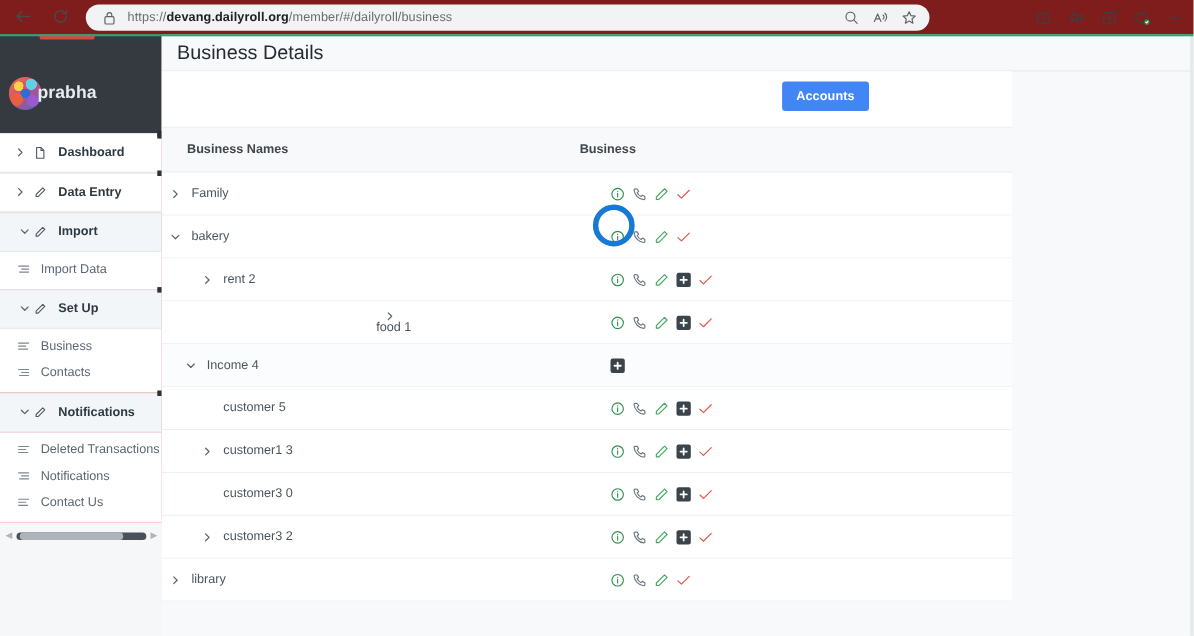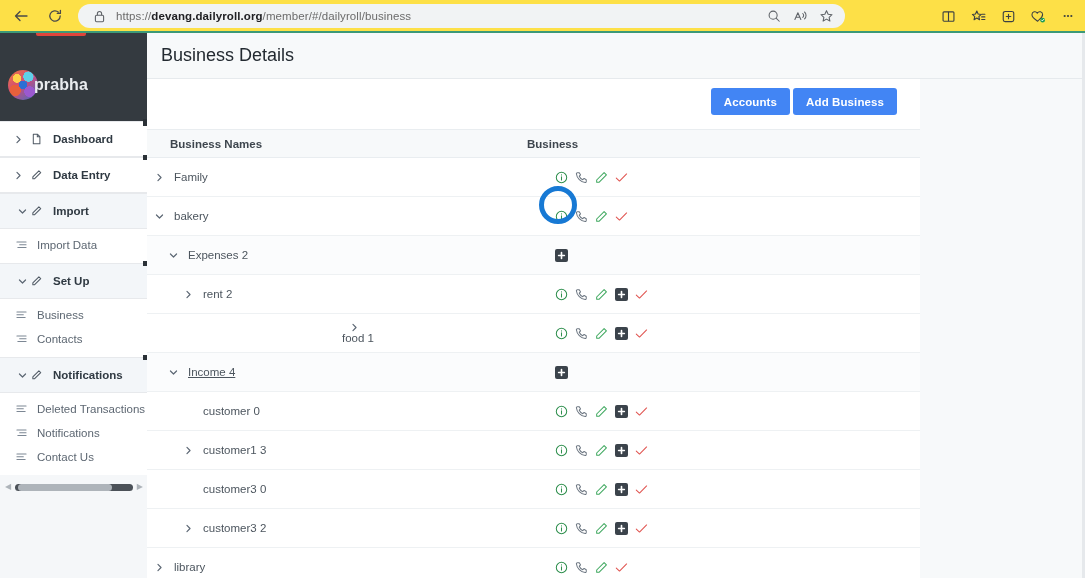--- a/index.html
+++ b/index.html
@@ -7,22 +7,22 @@
     width: 1085px; height: 578px;
     overflow: hidden;
     font-family: "Liberation Sans", sans-serif;
     background: #ffffff;
   }
 
   
   .browser-bar {
     position: absolute; top: 0; left: 0;
     width: 1085px; height: 31px;
-    background: #fde047;
-    display: flex; align-items: center;
+    background: #7f1d1d;
+    display: flex; align-items: flex-start;
   }
   .nav-btn {
     width: 30px; height: 30px;
     display: flex; align-items: center; justify-content: center;
     color: #4a4a4a;
   }
   .nav-btn svg { display: block; }
   #btn-back { margin-left: 6px; }
   #btn-reload { margin-left: 4px; }
 
@@ -156,21 +156,21 @@
   }
 
   
   .main {
     position: absolute; top: 2px; left: 147px;
     width: 938px; height: 545px;
     background: #f7f9fa;
     overflow: hidden;
   }
   .page-head {
-    height: 46px; display: flex; align-items: center;
+    height: 32px; display: flex; align-items: center;
     padding-left: 14px;
     background: #f7f9fa;
     border-bottom: 1px solid #e6eaed;
   }
   .page-title {
     font-size: 18px; color: #232a31; font-weight: 400;
   }
 
   .card {
     margin: 0; background: #ffffff;
@@ -187,21 +187,21 @@
     font-family: "Liberation Sans", sans-serif;
     font-size: 11.5px; font-weight: 700;
     padding: 0 13px; cursor: pointer;
     letter-spacing: .1px;
   }
   #btn-accounts { right: 130px; }
   #btn-add-business { right: 23px; }
 
   .table { width: 773px; }
   .thead {
-    height: 29px; background: #f7f9fa;
+    height: 42px; background: #f7f9fa;
     border-top: 1px solid #e9edf0;
     border-bottom: 1px solid #e9edf0;
     display: flex; align-items: center;
   }
   .th-name { font-size: 11.5px; color: #3e464e; font-weight: 700; padding-left: 23px; width: 380px; }
   .th-opts { font-size: 11.5px; color: #3e464e; font-weight: 700; }
 
   .row {
     height: 39px;
     display: flex; align-items: center;
@@ -498,21 +498,20 @@
   <div class="main">
 
     <div class="page-head">
       <div class="page-title">Business Details</div>
     </div>
 
     <div class="card">
 
       <div class="card-toolbar">
         <button class="btn" id="btn-accounts">Accounts</button>
-        <button class="btn" id="btn-add-business">Add Business</button>
       </div>
 
       <div class="table">
         <div class="thead">
           <div class="th-name">Business Names</div>
           <div class="th-opts">Business</div>
         </div>
         <div id="tbody">
             <div class="row">
               <div class="cell-name" style="padding-left: 5px;">
@@ -573,45 +572,155 @@
                     <path d="M9.8 1.7 12.3 4.2 4.3 12.2H1.8V9.7z" stroke-linejoin="round"></path>
                   </svg>
                 </span>
                 <span class="opt check">
                   <svg width="14" height="13" viewBox="0 0 15 13" fill="none" stroke="currentColor" stroke-width="1.2">
                     <path d="M1.5 7.1 5.2 10.6 13.4 2.4" stroke-linecap="round" stroke-linejoin="round"></path>
                   </svg>
                 </span>
               </div>
             </div>
+            <div class="row">
+              <div class="cell-name" style="padding-left: 34px;">
+                <span class="row-chev">
+                  <svg width="9" height="9" viewBox="0 0 10 10" fill="none" stroke="currentColor" stroke-width="1.3">
+                    <path d="M3.3 1.6 6.7 5 3.3 8.4" stroke-linecap="round" stroke-linejoin="round"></path>
+                  </svg>
+                </span>
+                <span class="row-label">rent 2</span>
+              </div>
+              <div class="cell-opts">
+                <span class="opt info">
+                  <svg width="13" height="13" viewBox="0 0 14 14" fill="none" stroke="currentColor" stroke-width="1.1">
+                    <circle cx="7" cy="7" r="5.6"></circle>
+                    <path d="M7 4.1v.3M7 6.2v3.5" stroke-linecap="round"></path>
+                  </svg>
+                </span>
+                <span class="opt phone">
+                  <svg width="13" height="13" viewBox="0 0 14 14" fill="none" stroke="currentColor" stroke-width="1.1">
+                    <path d="M4.6 1.9 6 4.2 4.6 5.6a7.4 7.4 0 0 0 3.8 3.8l1.4-1.4 2.3 1.4v2a1 1 0 0 1-1.1 1C6.2 12 2 7.8 1.5 2.9a1 1 0 0 1 1-1.1z" stroke-linejoin="round"></path>
+                  </svg>
+                </span>
+                <span class="opt edit">
+                  <svg width="13" height="13" viewBox="0 0 14 14" fill="none" stroke="currentColor" stroke-width="1.1">
+                    <path d="M9.8 1.7 12.3 4.2 4.3 12.2H1.8V9.7z" stroke-linejoin="round"></path>
+                  </svg>
+                </span>
+                <span class="opt plus">
+                  <svg width="9" height="9" viewBox="0 0 10 10" fill="none" stroke="currentColor" stroke-width="1.8">
+                    <path d="M5 1.8v6.4M1.8 5h6.4" stroke-linecap="round"></path>
+                  </svg>
+                </span>
+                <span class="opt check">
+                  <svg width="14" height="13" viewBox="0 0 15 13" fill="none" stroke="currentColor" stroke-width="1.2">
+                    <path d="M1.5 7.1 5.2 10.6 13.4 2.4" stroke-linecap="round" stroke-linejoin="round"></path>
+                  </svg>
+                </span>
+              </div>
+            </div>
+            <div class="row">
+              <div class="cell-name" style="padding-left: 34px; flex-direction: column;">
+                <span class="row-chev">
+                  <svg width="9" height="9" viewBox="0 0 10 10" fill="none" stroke="currentColor" stroke-width="1.3">
+                    <path d="M3.3 1.6 6.7 5 3.3 8.4" stroke-linecap="round" stroke-linejoin="round"></path>
+                  </svg>
+                </span>
+                <span class="row-label">food 1</span>
+              </div>
+              <div class="cell-opts">
+                <span class="opt info">
+                  <svg width="13" height="13" viewBox="0 0 14 14" fill="none" stroke="currentColor" stroke-width="1.1">
+                    <circle cx="7" cy="7" r="5.6"></circle>
+                    <path d="M7 4.1v.3M7 6.2v3.5" stroke-linecap="round"></path>
+                  </svg>
+                </span>
+                <span class="opt phone">
+                  <svg width="13" height="13" viewBox="0 0 14 14" fill="none" stroke="currentColor" stroke-width="1.1">
+                    <path d="M4.6 1.9 6 4.2 4.6 5.6a7.4 7.4 0 0 0 3.8 3.8l1.4-1.4 2.3 1.4v2a1 1 0 0 1-1.1 1C6.2 12 2 7.8 1.5 2.9a1 1 0 0 1 1-1.1z" stroke-linejoin="round"></path>
+                  </svg>
+                </span>
+                <span class="opt edit">
+                  <svg width="13" height="13" viewBox="0 0 14 14" fill="none" stroke="currentColor" stroke-width="1.1">
+                    <path d="M9.8 1.7 12.3 4.2 4.3 12.2H1.8V9.7z" stroke-linejoin="round"></path>
+                  </svg>
+                </span>
+                <span class="opt plus">
+                  <svg width="9" height="9" viewBox="0 0 10 10" fill="none" stroke="currentColor" stroke-width="1.8">
+                    <path d="M5 1.8v6.4M1.8 5h6.4" stroke-linecap="round"></path>
+                  </svg>
+                </span>
+                <span class="opt check">
+                  <svg width="14" height="13" viewBox="0 0 15 13" fill="none" stroke="currentColor" stroke-width="1.2">
+                    <path d="M1.5 7.1 5.2 10.6 13.4 2.4" stroke-linecap="round" stroke-linejoin="round"></path>
+                  </svg>
+                </span>
+              </div>
+            </div>
             <div class="row shade">
               <div class="cell-name" style="padding-left: 19px;">
                 <span class="row-chev">
                   <svg width="9" height="9" viewBox="0 0 10 10" fill="none" stroke="currentColor" stroke-width="1.3">
                     <path d="M1.6 3.3 5 6.7 8.4 3.3" stroke-linecap="round" stroke-linejoin="round"></path>
                   </svg>
                 </span>
-                <span class="row-label">Expenses 2</span>
+                <span class="row-label">Income 4</span>
               </div>
               <div class="plus-only">
                 <span class="opt plus">
                   <svg width="9" height="9" viewBox="0 0 10 10" fill="none" stroke="currentColor" stroke-width="1.8">
                     <path d="M5 1.8v6.4M1.8 5h6.4" stroke-linecap="round"></path>
+                  </svg>
+                </span>
+              </div>
+            </div>
+            <div class="row">
+              <div class="cell-name" style="padding-left: 34px;">
+                <span class="row-chev"></span>
+                <span class="row-label">customer 5</span>
+              </div>
+              <div class="cell-opts">
+                <span class="opt info">
+                  <svg width="13" height="13" viewBox="0 0 14 14" fill="none" stroke="currentColor" stroke-width="1.1">
+                    <circle cx="7" cy="7" r="5.6"></circle>
+                    <path d="M7 4.1v.3M7 6.2v3.5" stroke-linecap="round"></path>
+                  </svg>
+                </span>
+                <span class="opt phone">
+                  <svg width="13" height="13" viewBox="0 0 14 14" fill="none" stroke="currentColor" stroke-width="1.1">
+                    <path d="M4.6 1.9 6 4.2 4.6 5.6a7.4 7.4 0 0 0 3.8 3.8l1.4-1.4 2.3 1.4v2a1 1 0 0 1-1.1 1C6.2 12 2 7.8 1.5 2.9a1 1 0 0 1 1-1.1z" stroke-linejoin="round"></path>
+                  </svg>
+                </span>
+                <span class="opt edit">
+                  <svg width="13" height="13" viewBox="0 0 14 14" fill="none" stroke="currentColor" stroke-width="1.1">
+                    <path d="M9.8 1.7 12.3 4.2 4.3 12.2H1.8V9.7z" stroke-linejoin="round"></path>
+                  </svg>
+                </span>
+                <span class="opt plus">
+                  <svg width="9" height="9" viewBox="0 0 10 10" fill="none" stroke="currentColor" stroke-width="1.8">
+                    <path d="M5 1.8v6.4M1.8 5h6.4" stroke-linecap="round"></path>
+                  </svg>
+                </span>
+                <span class="opt check">
+                  <svg width="14" height="13" viewBox="0 0 15 13" fill="none" stroke="currentColor" stroke-width="1.2">
+                    <path d="M1.5 7.1 5.2 10.6 13.4 2.4" stroke-linecap="round" stroke-linejoin="round"></path>
                   </svg>
                 </span>
               </div>
             </div>
             <div class="row">
               <div class="cell-name" style="padding-left: 34px;">
                 <span class="row-chev">
                   <svg width="9" height="9" viewBox="0 0 10 10" fill="none" stroke="currentColor" stroke-width="1.3">
                     <path d="M3.3 1.6 6.7 5 3.3 8.4" stroke-linecap="round" stroke-linejoin="round"></path>
                   </svg>
                 </span>
-                <span class="row-label">rent 2</span>
+                <span class="row-label">customer1 3</span>
               </div>
               <div class="cell-opts">
                 <span class="opt info">
                   <svg width="13" height="13" viewBox="0 0 14 14" fill="none" stroke="currentColor" stroke-width="1.1">
                     <circle cx="7" cy="7" r="5.6"></circle>
                     <path d="M7 4.1v.3M7 6.2v3.5" stroke-linecap="round"></path>
                   </svg>
                 </span>
                 <span class="opt phone">
                   <svg width="13" height="13" viewBox="0 0 14 14" fill="none" stroke="currentColor" stroke-width="1.1">
@@ -629,78 +738,23 @@
                   </svg>
                 </span>
                 <span class="opt check">
                   <svg width="14" height="13" viewBox="0 0 15 13" fill="none" stroke="currentColor" stroke-width="1.2">
                     <path d="M1.5 7.1 5.2 10.6 13.4 2.4" stroke-linecap="round" stroke-linejoin="round"></path>
                   </svg>
                 </span>
               </div>
             </div>
             <div class="row">
-              <div class="cell-name" style="padding-left: 34px; flex-direction: column;">
-                <span class="row-chev">
-                  <svg width="9" height="9" viewBox="0 0 10 10" fill="none" stroke="currentColor" stroke-width="1.3">
-                    <path d="M3.3 1.6 6.7 5 3.3 8.4" stroke-linecap="round" stroke-linejoin="round"></path>
-                  </svg>
-                </span>
-                <span class="row-label">food 1</span>
-              </div>
-              <div class="cell-opts">
-                <span class="opt info">
-                  <svg width="13" height="13" viewBox="0 0 14 14" fill="none" stroke="currentColor" stroke-width="1.1">
-                    <circle cx="7" cy="7" r="5.6"></circle>
-                    <path d="M7 4.1v.3M7 6.2v3.5" stroke-linecap="round"></path>
-                  </svg>
-                </span>
-                <span class="opt phone">
-                  <svg width="13" height="13" viewBox="0 0 14 14" fill="none" stroke="currentColor" stroke-width="1.1">
-                    <path d="M4.6 1.9 6 4.2 4.6 5.6a7.4 7.4 0 0 0 3.8 3.8l1.4-1.4 2.3 1.4v2a1 1 0 0 1-1.1 1C6.2 12 2 7.8 1.5 2.9a1 1 0 0 1 1-1.1z" stroke-linejoin="round"></path>
-                  </svg>
-                </span>
-                <span class="opt edit">
-                  <svg width="13" height="13" viewBox="0 0 14 14" fill="none" stroke="currentColor" stroke-width="1.1">
-                    <path d="M9.8 1.7 12.3 4.2 4.3 12.2H1.8V9.7z" stroke-linejoin="round"></path>
-                  </svg>
-                </span>
-                <span class="opt plus">
-                  <svg width="9" height="9" viewBox="0 0 10 10" fill="none" stroke="currentColor" stroke-width="1.8">
-                    <path d="M5 1.8v6.4M1.8 5h6.4" stroke-linecap="round"></path>
-                  </svg>
-                </span>
-                <span class="opt check">
-                  <svg width="14" height="13" viewBox="0 0 15 13" fill="none" stroke="currentColor" stroke-width="1.2">
-                    <path d="M1.5 7.1 5.2 10.6 13.4 2.4" stroke-linecap="round" stroke-linejoin="round"></path>
-                  </svg>
-                </span>
-              </div>
-            </div>
-            <div class="row shade">
-              <div class="cell-name" style="padding-left: 19px; text-decoration: underline;">
-                <span class="row-chev">
-                  <svg width="9" height="9" viewBox="0 0 10 10" fill="none" stroke="currentColor" stroke-width="1.3">
-                    <path d="M1.6 3.3 5 6.7 8.4 3.3" stroke-linecap="round" stroke-linejoin="round"></path>
-                  </svg>
-                </span>
-                <span class="row-label">Income 4</span>
-              </div>
-              <div class="plus-only">
-                <span class="opt plus">
-                  <svg width="9" height="9" viewBox="0 0 10 10" fill="none" stroke="currentColor" stroke-width="1.8">
-                    <path d="M5 1.8v6.4M1.8 5h6.4" stroke-linecap="round"></path>
-                  </svg>
-                </span>
-              </div>
-            </div>
-            <div class="row">
               <div class="cell-name" style="padding-left: 34px;">
                 <span class="row-chev"></span>
-                <span class="row-label">customer 0</span>
+                <span class="row-label">customer3 0</span>
               </div>
               <div class="cell-opts">
                 <span class="opt info">
                   <svg width="13" height="13" viewBox="0 0 14 14" fill="none" stroke="currentColor" stroke-width="1.1">
                     <circle cx="7" cy="7" r="5.6"></circle>
                     <path d="M7 4.1v.3M7 6.2v3.5" stroke-linecap="round"></path>
                   </svg>
                 </span>
                 <span class="opt phone">
                   <svg width="13" height="13" viewBox="0 0 14 14" fill="none" stroke="currentColor" stroke-width="1.1">
@@ -724,92 +778,20 @@
                 </span>
               </div>
             </div>
             <div class="row">
               <div class="cell-name" style="padding-left: 34px;">
                 <span class="row-chev">
                   <svg width="9" height="9" viewBox="0 0 10 10" fill="none" stroke="currentColor" stroke-width="1.3">
                     <path d="M3.3 1.6 6.7 5 3.3 8.4" stroke-linecap="round" stroke-linejoin="round"></path>
                   </svg>
                 </span>
-                <span class="row-label">customer1 3</span>
-              </div>
-              <div class="cell-opts">
-                <span class="opt info">
-                  <svg width="13" height="13" viewBox="0 0 14 14" fill="none" stroke="currentColor" stroke-width="1.1">
-                    <circle cx="7" cy="7" r="5.6"></circle>
-                    <path d="M7 4.1v.3M7 6.2v3.5" stroke-linecap="round"></path>
-                  </svg>
-                </span>
-                <span class="opt phone">
-                  <svg width="13" height="13" viewBox="0 0 14 14" fill="none" stroke="currentColor" stroke-width="1.1">
-                    <path d="M4.6 1.9 6 4.2 4.6 5.6a7.4 7.4 0 0 0 3.8 3.8l1.4-1.4 2.3 1.4v2a1 1 0 0 1-1.1 1C6.2 12 2 7.8 1.5 2.9a1 1 0 0 1 1-1.1z" stroke-linejoin="round"></path>
-                  </svg>
-                </span>
-                <span class="opt edit">
-                  <svg width="13" height="13" viewBox="0 0 14 14" fill="none" stroke="currentColor" stroke-width="1.1">
-                    <path d="M9.8 1.7 12.3 4.2 4.3 12.2H1.8V9.7z" stroke-linejoin="round"></path>
-                  </svg>
-                </span>
-                <span class="opt plus">
-                  <svg width="9" height="9" viewBox="0 0 10 10" fill="none" stroke="currentColor" stroke-width="1.8">
-                    <path d="M5 1.8v6.4M1.8 5h6.4" stroke-linecap="round"></path>
-                  </svg>
-                </span>
-                <span class="opt check">
-                  <svg width="14" height="13" viewBox="0 0 15 13" fill="none" stroke="currentColor" stroke-width="1.2">
-                    <path d="M1.5 7.1 5.2 10.6 13.4 2.4" stroke-linecap="round" stroke-linejoin="round"></path>
-                  </svg>
-                </span>
-              </div>
-            </div>
-            <div class="row">
-              <div class="cell-name" style="padding-left: 34px;">
-                <span class="row-chev"></span>
-                <span class="row-label">customer3 0</span>
-              </div>
-              <div class="cell-opts">
-                <span class="opt info">
-                  <svg width="13" height="13" viewBox="0 0 14 14" fill="none" stroke="currentColor" stroke-width="1.1">
-                    <circle cx="7" cy="7" r="5.6"></circle>
-                    <path d="M7 4.1v.3M7 6.2v3.5" stroke-linecap="round"></path>
-                  </svg>
-                </span>
-                <span class="opt phone">
-                  <svg width="13" height="13" viewBox="0 0 14 14" fill="none" stroke="currentColor" stroke-width="1.1">
-                    <path d="M4.6 1.9 6 4.2 4.6 5.6a7.4 7.4 0 0 0 3.8 3.8l1.4-1.4 2.3 1.4v2a1 1 0 0 1-1.1 1C6.2 12 2 7.8 1.5 2.9a1 1 0 0 1 1-1.1z" stroke-linejoin="round"></path>
-                  </svg>
-                </span>
-                <span class="opt edit">
-                  <svg width="13" height="13" viewBox="0 0 14 14" fill="none" stroke="currentColor" stroke-width="1.1">
-                    <path d="M9.8 1.7 12.3 4.2 4.3 12.2H1.8V9.7z" stroke-linejoin="round"></path>
-                  </svg>
-                </span>
-                <span class="opt plus">
-                  <svg width="9" height="9" viewBox="0 0 10 10" fill="none" stroke="currentColor" stroke-width="1.8">
-                    <path d="M5 1.8v6.4M1.8 5h6.4" stroke-linecap="round"></path>
-                  </svg>
-                </span>
-                <span class="opt check">
-                  <svg width="14" height="13" viewBox="0 0 15 13" fill="none" stroke="currentColor" stroke-width="1.2">
-                    <path d="M1.5 7.1 5.2 10.6 13.4 2.4" stroke-linecap="round" stroke-linejoin="round"></path>
-                  </svg>
-                </span>
-              </div>
-            </div>
-            <div class="row">
-              <div class="cell-name" style="padding-left: 34px;">
-                <span class="row-chev">
-                  <svg width="9" height="9" viewBox="0 0 10 10" fill="none" stroke="currentColor" stroke-width="1.3">
-                    <path d="M3.3 1.6 6.7 5 3.3 8.4" stroke-linecap="round" stroke-linejoin="round"></path>
-                  </svg>
-                </span>
                 <span class="row-label">customer3 2</span>
               </div>
               <div class="cell-opts">
                 <span class="opt info">
                   <svg width="13" height="13" viewBox="0 0 14 14" fill="none" stroke="currentColor" stroke-width="1.1">
                     <circle cx="7" cy="7" r="5.6"></circle>
                     <path d="M7 4.1v.3M7 6.2v3.5" stroke-linecap="round"></path>
                   </svg>
                 </span>
                 <span class="opt phone">

